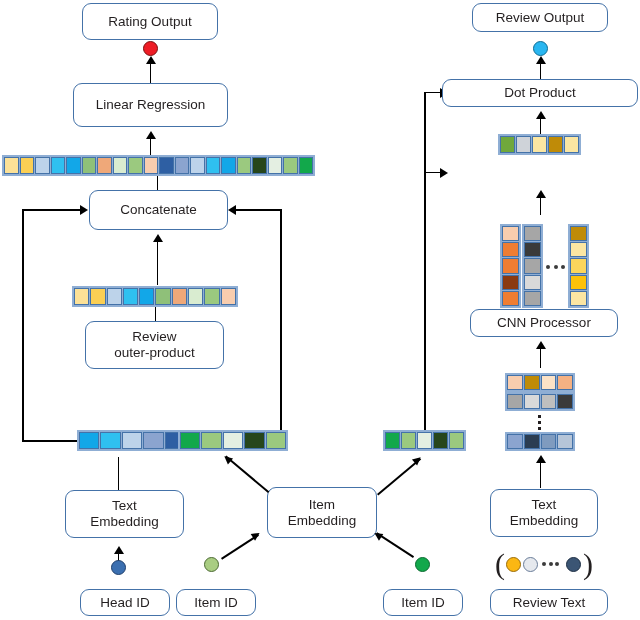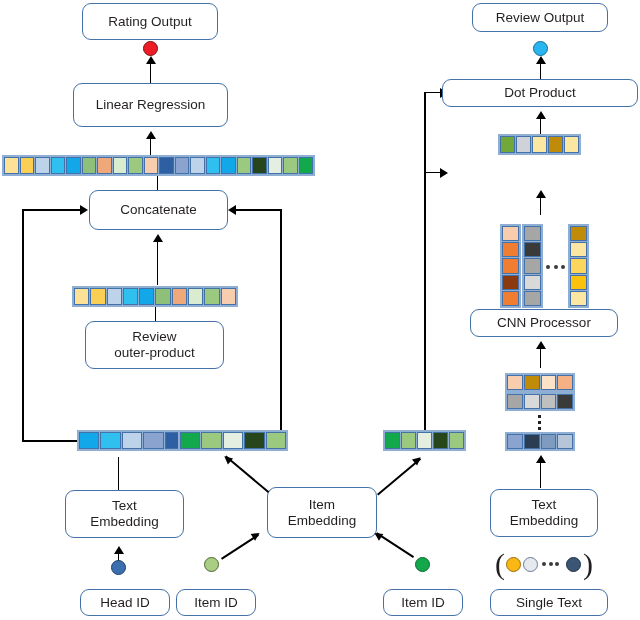--- a/index.html
+++ b/index.html
@@ -392,15 +392,15 @@
     <span class="tok" style="background:#e6e9ee; border:1.2px solid #6a7d99; margin-left:2px;"></span>
     <span class="hdots" style="position:relative; width:17px; height:4px; margin-left:4px;">
       <span></span>
         <span></span>
         <span></span>
     </span>
     <span class="tok" style="background:#3b5574; border:1.2px solid #1e2f44; margin-left:7px;"></span>
     <span class="paren" style="margin-left:2px;">)</span>
   </div>
 
-  <div class="node" style="left:490px; top:589px; width:118px; height:27px;">Single Text</div>
+  <div class="node" style="left:490px; top:589px; width:118px; height:27px;">Review Text</div>
 
 </div>
 
 </body></html>

